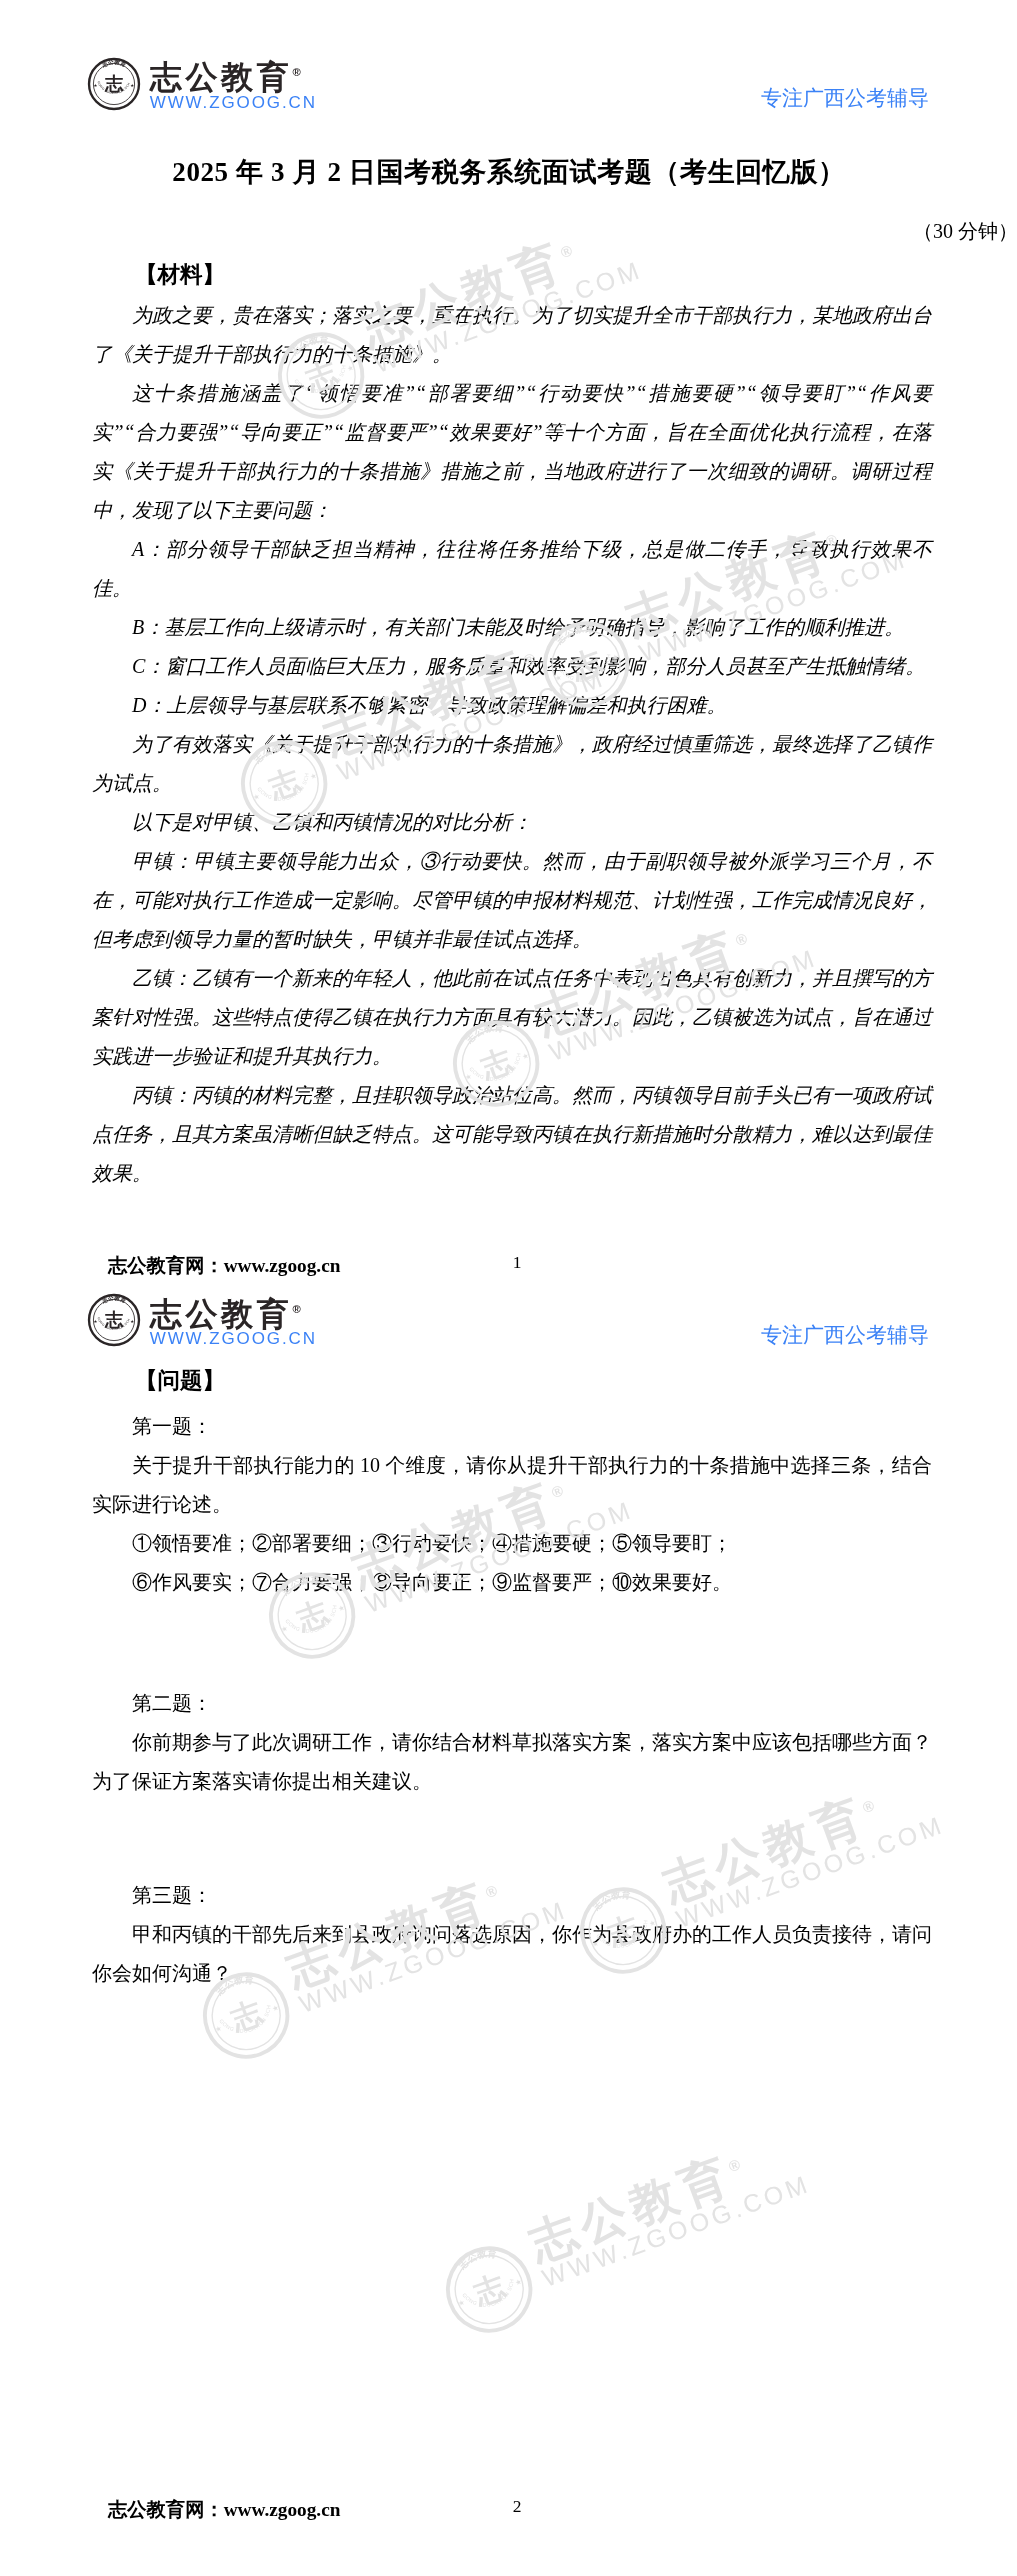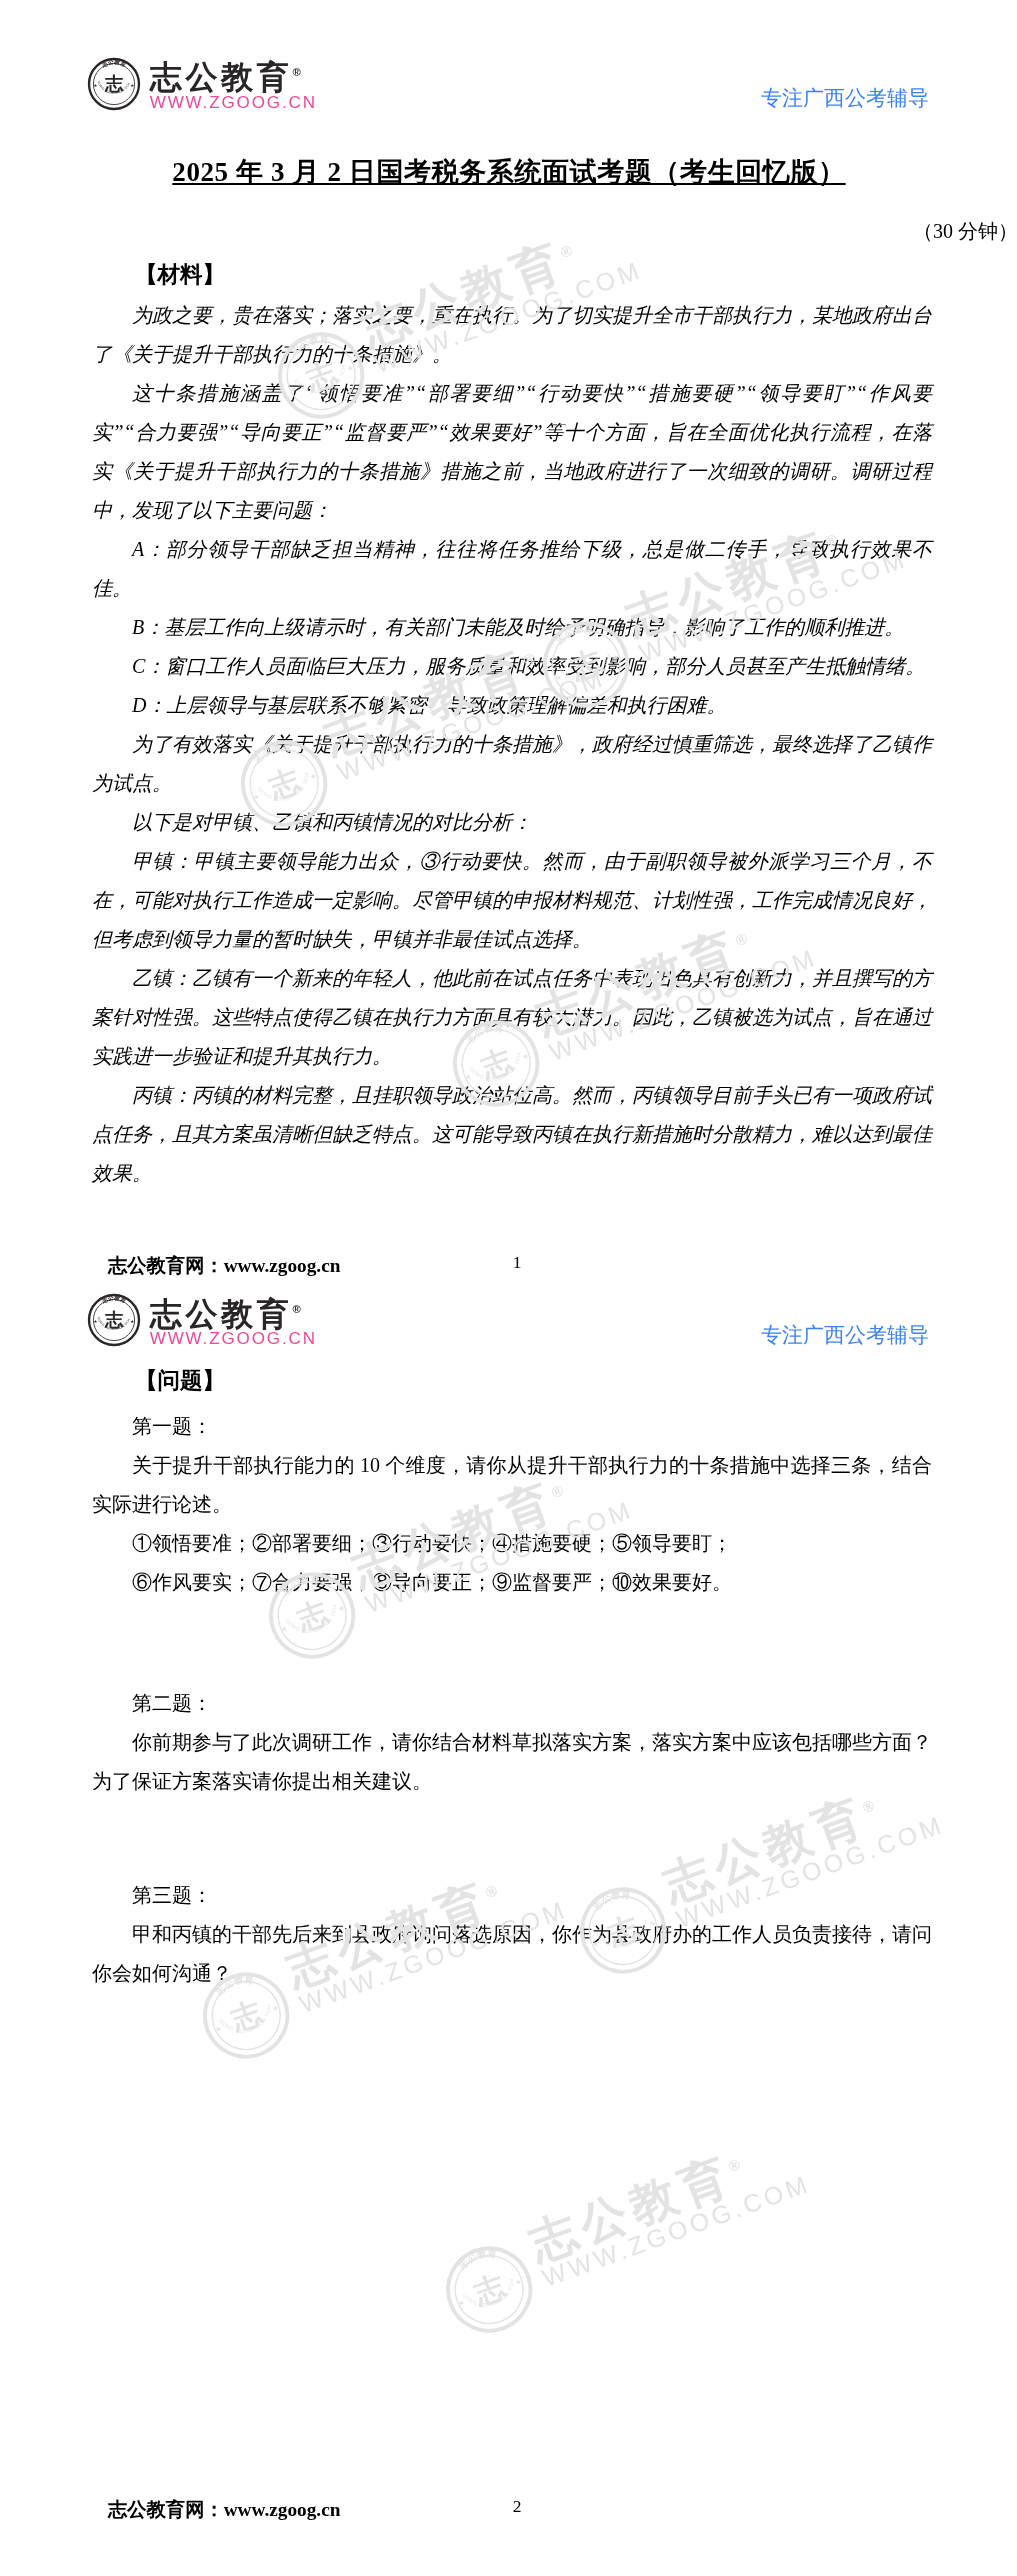--- a/index.html
+++ b/index.html
@@ -23,28 +23,28 @@
   .seal { display:block; }
   .brand .seal { width:54px; height:54px; }
   .brand-text { display:flex; flex-direction:column; }
   .brand-name {
     font-family:"Liberation Sans", sans-serif; font-weight:bold;
     font-size:32px; line-height:34px; letter-spacing:3.7px; color:#2a2526;
   }
   .brand-name .reg { font-size:11.2px; vertical-align:super; letter-spacing:0; }
   .brand-site {
     font-family:"Liberation Sans", sans-serif; font-size:17px; line-height:18.7px;
-    letter-spacing:1.9px; color:#ec4899;
+    letter-spacing:1.9px; color:#3b82f6;
   }
   .slogan { font-size:21px; line-height:27.4px; color:#3b82f6; }
 
   
   .doc-title {
     position:absolute; top:154px; left:0; right:0; text-align:center;
-    font-size:27px; font-weight:bold; letter-spacing:0.6px;text-decoration:underline;
+    font-size:27px; font-weight:bold; letter-spacing:0.6px;
   }
   .duration {
     position:absolute; top:218px; left:0; right:0; text-align:right;
     font-size:20px;
   }
   .section-label {
     position:absolute; left:135px; font-size:22.5px; font-weight:bold;
   }
   #page1 .section-label { top:259px; }
   #page2 .section-label { top:77px; }

